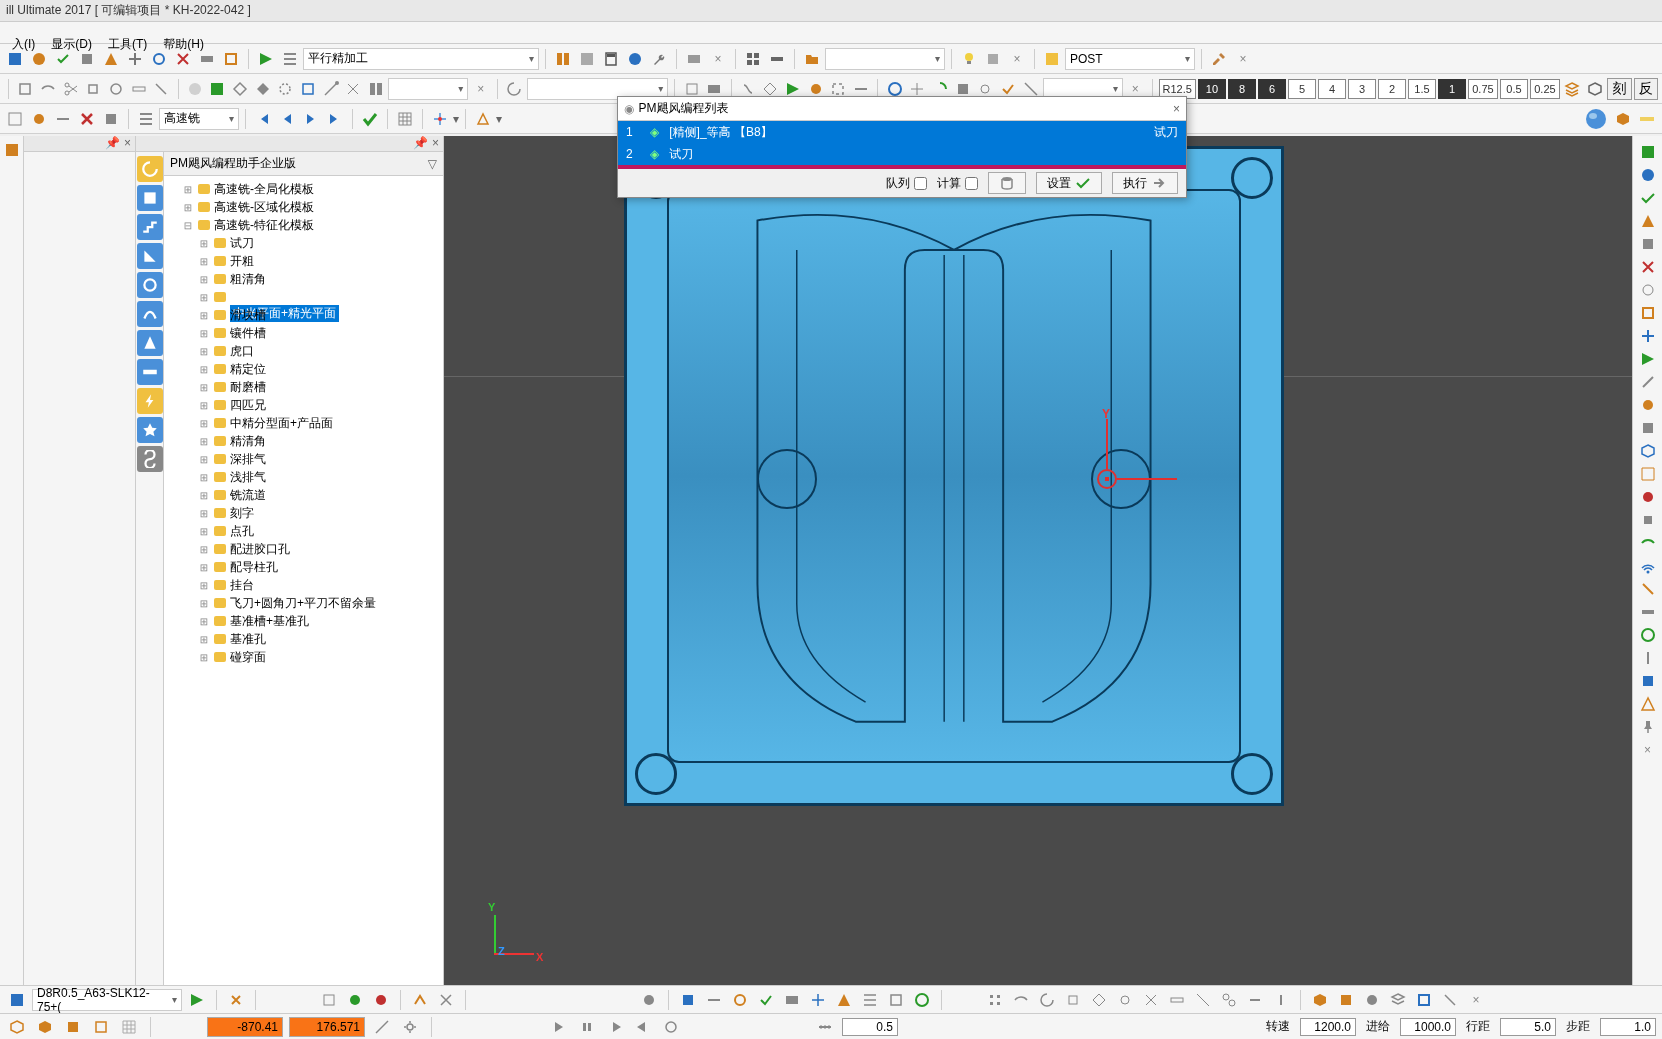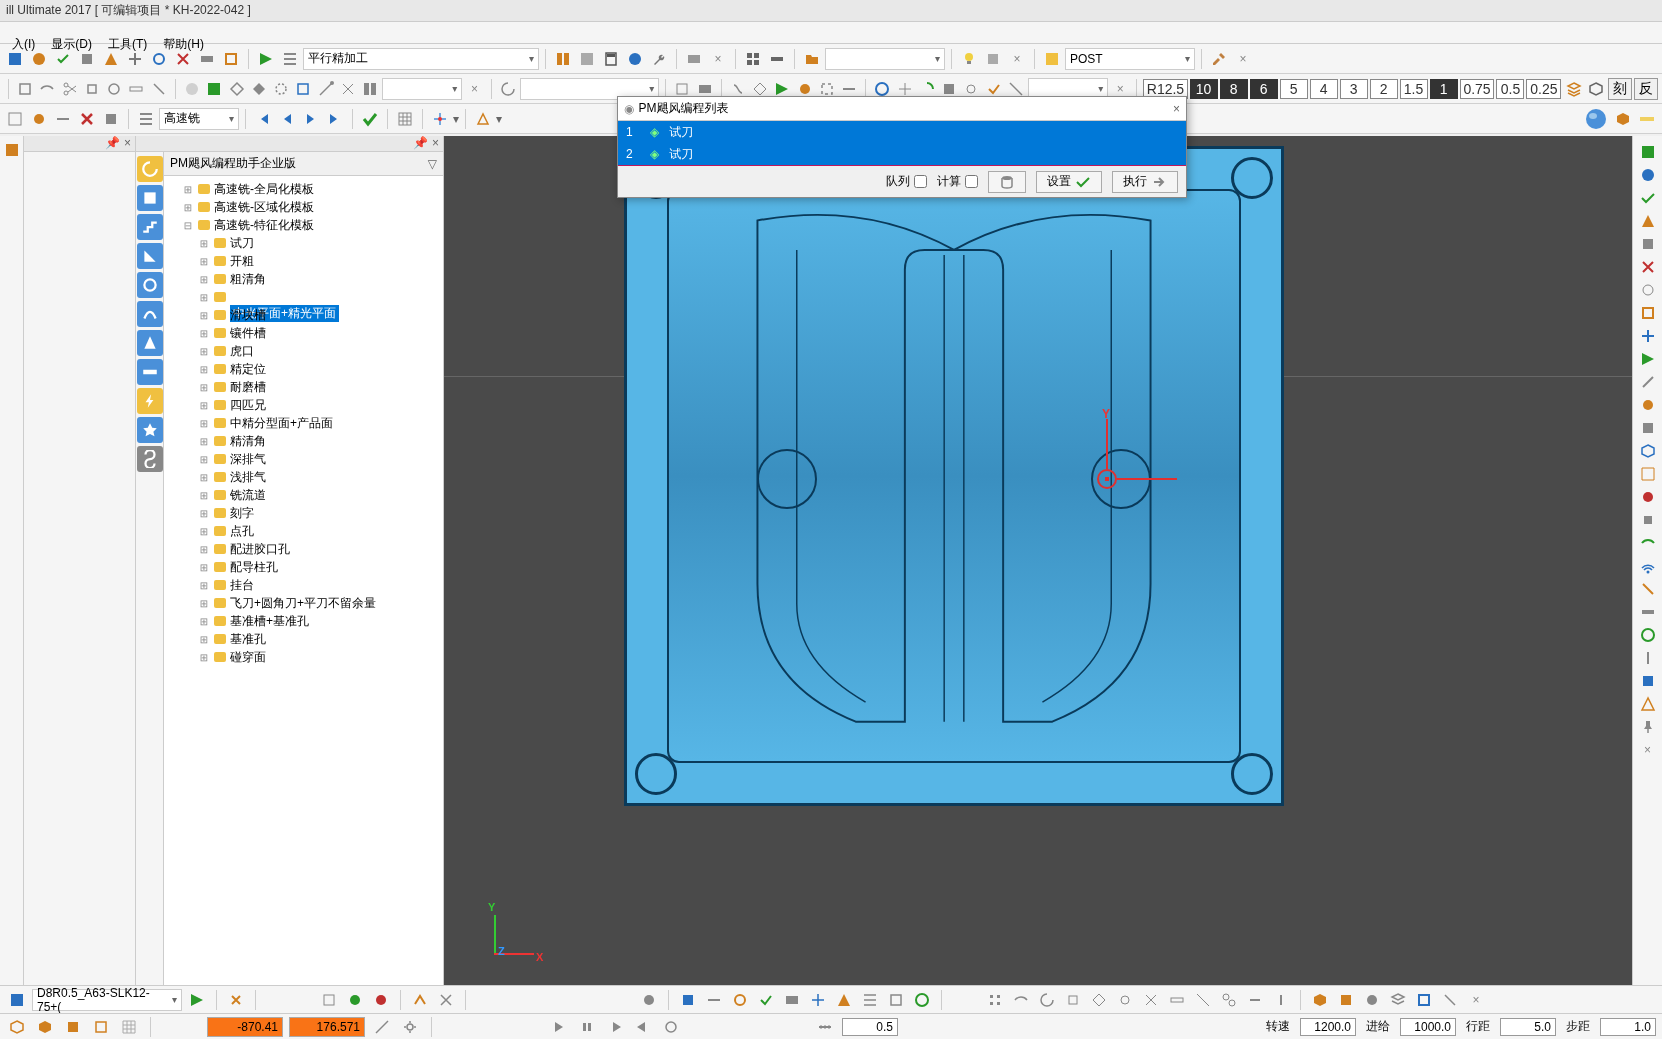--- a/index.html
+++ b/index.html
@@ -11,21 +11,21 @@
 
 .menu-bar { height: 22px; background: #f5f5f5; display: flex; align-items: center; padding: 0 4px; border-bottom: 1px solid #ccc; }
 .menu-item { padding: 2px 8px; cursor: default; margin-top: 23px; }
 
 
 .toolbar-row { height: 30px; background: #f5f5f5; display: flex; align-items: center; padding: 0 4px; border-bottom: 1px solid #d0d0d0; gap: 2px; }
 .tb-btn { width: 22px; height: 22px; display: inline-flex; align-items: center; justify-content: center; border: 1px solid transparent; cursor: pointer; }
 .tb-sep { width: 1px; height: 20px; background: #ccc; margin: 0 4px; }
 .tb-combo { height: 22px; border: 1px solid #ccc; background: #fff; padding: 0 20px 0 4px; min-width: 80px; display: inline-flex; align-items: center; position: relative; }
 .tb-combo::after { content: '▾'; position: absolute; right: 4px; color: #666; font-size: 10px; }
-.tb-badge { height: 20px; min-width: 28px; padding: 0 4px; display: inline-flex; align-items: center; justify-content: center; border: 1px solid #888; font-size: 14px; }
+.tb-badge { height: 20px; min-width: 28px; padding: 0 4px; display: inline-flex; align-items: center; justify-content: center; border: 1px solid #888; font-size: 11px; }
 .tb-badge.dark { background: #333; color: #fff; border-color: #333; }
 .tb-badge.light { background: #fff; color: #333; }
 
 
 .main-area { position: absolute; top: 136px; left: 0; right: 0; bottom: 54px; display: flex; }
 
 
 .left-icons { width: 24px; background: #f5f5f5; border-right: 1px solid #ccc; display: flex; flex-direction: column; align-items: center; gap: 2px; padding-top: 4px; }
 .left-icons2 { width: 112px; background: #f5f5f5; border-right: 1px solid #ccc; position: relative; }
 .li-btn { width: 20px; height: 20px; display: flex; align-items: center; justify-content: center; border: 1px solid transparent; }
@@ -58,21 +58,21 @@
 .origin-marker .circ { position: absolute; inset: 10px; border: 2px solid #e03030; border-radius: 50%; background: radial-gradient(#e03030 20%, transparent 22%); }
 .origin-marker .ax { position: absolute; background: #e03030; }
 .hline { position: absolute; left: 0; right: 0; height: 1px; background: #666; }
 
 
 .float-dialog { position: absolute; left: 617px; top: 96px; width: 570px; background: #fff; border: 1px solid #888; box-shadow: 2px 2px 8px rgba(0,0,0,0.3); z-index: 100; }
 .fd-title { height: 24px; background: #fff; border-bottom: 1px solid #ccc; display: flex; align-items: center; padding: 0 6px; justify-content: space-between; }
 .fd-body { background: #0078d7; color: #fff; }
 .fd-row { height: 22px; display: flex; align-items: center; padding: 0 8px; gap: 10px; }
 .fd-num { width: 14px; }
-.fd-foot { height: 32px; background: #f0f0f0; display: flex; align-items: center; justify-content: flex-end; gap: 10px; padding: 0 8px; border-top: 1px solid #be185d; }
+.fd-foot { height: 32px; background: #f0f0f0; display: flex; align-items: center; justify-content: flex-end; gap: 10px; padding: 0 8px; border-top: 4px solid #be185d; }
 .fd-btn { height: 22px; padding: 0 10px; border: 1px solid #aaa; background: #f5f5f5; display: inline-flex; align-items: center; gap: 4px; cursor: pointer; }
 .fd-chk { display: inline-flex; align-items: center; gap: 4px; }
 
 
 .right-icons { width: 30px; background: #f5f5f5; border-left: 1px solid #ccc; display: flex; flex-direction: column; align-items: center; gap: 3px; padding-top: 6px; }
 
 
 .bottom-bar1 { position: absolute; left: 0; right: 0; bottom: 26px; height: 28px; background: #f5f5f5; border-top: 1px solid #ccc; display: flex; align-items: center; padding: 0 6px; gap: 4px; }
 .bottom-bar2 { position: absolute; left: 0; right: 0; bottom: 0; height: 26px; background: #f5f5f5; border-top: 1px solid #ccc; display: flex; align-items: center; padding: 0 6px; gap: 6px; }
 .coord-box { width: 76px; height: 20px; border: 1px solid #aaa; background: #f97316; padding: 0 4px; display: inline-flex; align-items: center; justify-content: flex-end; }
@@ -1030,20 +1030,21 @@
     <span style="display:flex;align-items:center;gap:4px">
         <span style="color:#888">◉</span>
         <span>PM飓风编程列表</span>
       </span>
     <span style="cursor:pointer;color:#666">×</span>
   </div>
   <div class="fd-body">
     <div class="fd-row">
       <span class="fd-num">1</span>
       <span style="color:#7fff7f">◈</span>
+      <span style="flex:1">[精侧]_等高  【B8】</span>
       <span>试刀</span>
     </div>
     <div class="fd-row">
       <span class="fd-num">2</span>
       <span style="color:#7fff7f">◈</span>
       <span>试刀</span>
     </div>
   </div>
   <div class="fd-foot">
     <label class="fd-chk">

